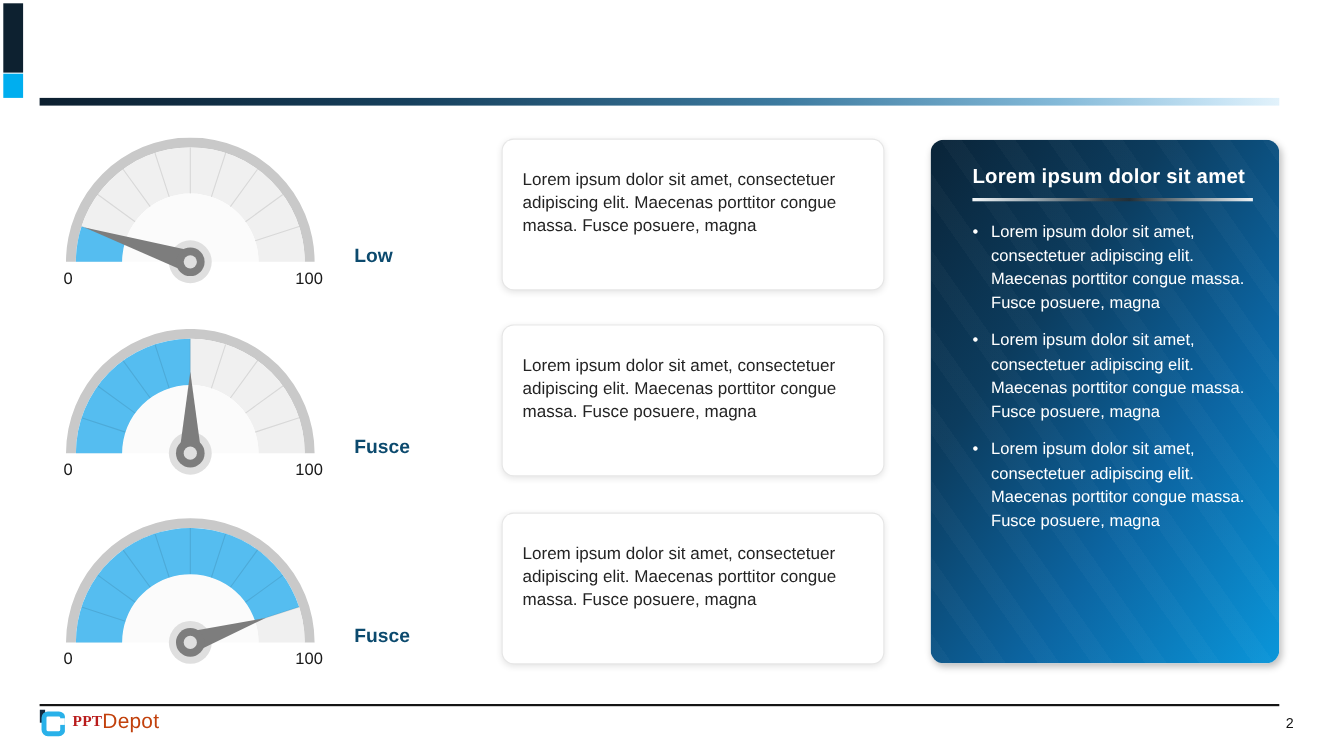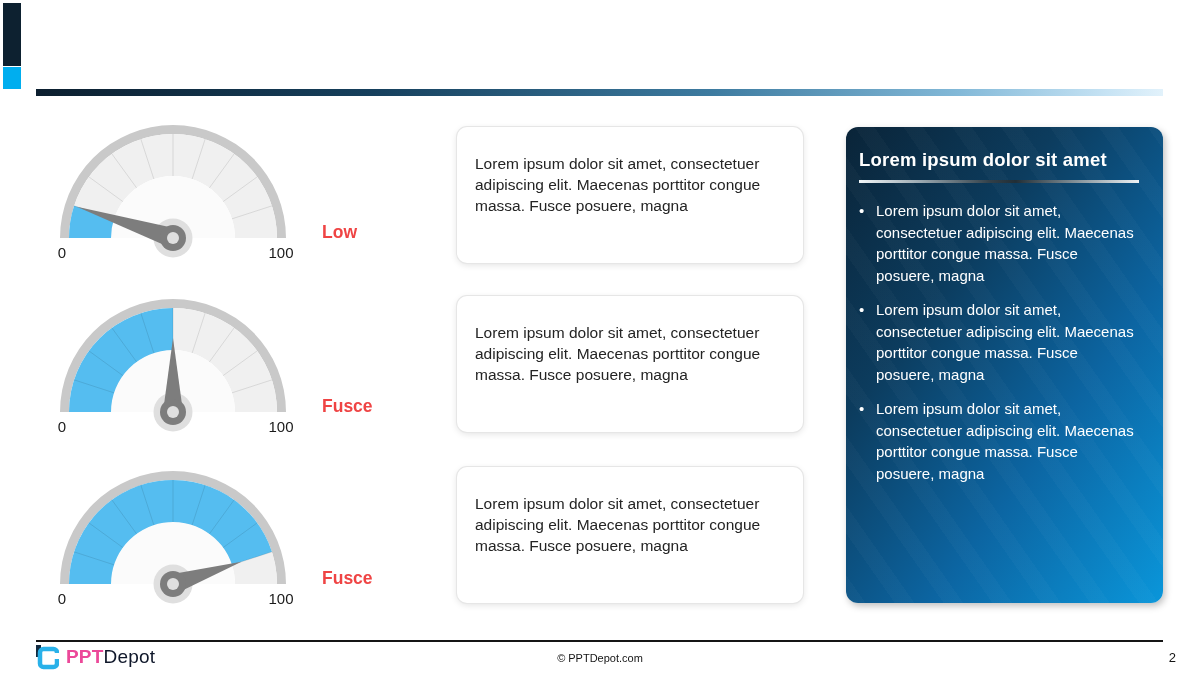--- a/index.html
+++ b/index.html
@@ -11,48 +11,48 @@
 
   
   .accent-dark{position:absolute;left:3px;top:3px;width:18px;height:63px;background:#0d2130;}
   .accent-blue{position:absolute;left:3px;top:67px;width:18px;height:22px;background:#00aeef;}
   .top-rule{position:absolute;left:36px;top:89px;width:1127px;height:7px;
     background:linear-gradient(90deg,#0c1f2f 0%,#16405d 30%,#3d7ba0 60%,#83b9d8 82%,#c6e3f4 95%,#e2f2fb 100%);}
 
   
   .gauge-row{position:absolute;left:50px;width:560px;height:150px;}
   .gauge-row svg{position:absolute;left:0;top:0;}
-  .level-label{position:absolute;left:272px;top:97px;font-size:17.5px;font-weight:bold;color:#ef4444;}
+  .level-label{position:absolute;left:272px;top:97px;font-size:17.5px;font-weight:bold;color:#0c4a6e;}
 
   
   .card{position:absolute;left:457px;width:346px;height:136px;background:#fff;
     border-radius:10px;box-sizing:border-box;padding:26px 17px 0 18px;
     box-shadow:0 0 0 1px #e6e6e6, 0 2px 7px rgba(0,0,0,.12);}
   .card p{margin:0;font-size:15.5px;line-height:21px;color:#242424;}
 
   
   .panel{position:absolute;left:846px;top:127px;width:317px;height:476px;border-radius:12px;
-    box-sizing:border-box;padding:22px 24px 0 13px;
+    box-sizing:border-box;padding:22px 24px 0 38px;
     background:
       repeating-linear-gradient(55deg,rgba(255,255,255,0.025) 0 16px,rgba(255,255,255,0) 16px 40px),
       linear-gradient(126deg,#0a2438 0%,#0c3c5e 32%,#0c65a2 65%,#0a96da 100%);
     box-shadow:2px 3px 7px rgba(0,0,0,.25);}
   .panel h2{margin:0;font-size:18.5px;line-height:1.15;color:#ffffff;letter-spacing:.2px;}
   .panel-rule{margin-top:10px;height:3px;
     background:linear-gradient(90deg,#f2f6f8 0%,#9aa8b0 22%,#313f48 47%,#212e36 56%,#85939b 78%,#edf2f5 100%);}
   .panel ul{list-style:none;margin:17px 0 0 0;padding:0;}
   .panel li{display:flex;margin-bottom:13px;color:#ffffff;font-size:15px;line-height:21.5px;}
   .panel .dot{width:17px;flex:none;}
 
   
   .foot-rule{position:absolute;left:36px;top:640px;width:1127px;height:2px;background:#151515;}
   .logo{position:absolute;left:36px;top:643px;height:28px;display:flex;align-items:center;}
   .logo svg{margin-right:7px;display:block;}
-  .logo .ppt{font-weight:bold;font-size:19px;color:#ec4899;letter-spacing:.2px;}
-  .logo .depot{font-size:19px;color:#0f172a;letter-spacing:.2px;}
+  .logo .ppt{font-weight:bold;font-size:14px;color:#b91c1c;letter-spacing:.2px;font-family:Liberation Serif, serif;}
+  .logo .depot{font-size:19px;color:#c2410c;letter-spacing:.2px;}
   .copyright{position:absolute;left:0;right:0;top:652px;text-align:center;font-size:11px;color:#141414;}
   .page-num{position:absolute;right:24px;top:650px;font-size:13px;color:#141414;}
 </style>
 </head>
 <body>
 
 <div class="slide">
 
   <div class="accent-dark"></div>
   <div class="accent-blue"></div>
@@ -170,16 +170,15 @@
   <div class="logo">
     <svg width="23" height="25" viewBox="0 0 23 25">
       <rect x="0" y="0" width="5" height="12" fill="#132b40"></rect>
       <rect x="4" y="4" width="17" height="18" rx="3.5" fill="none" stroke="#29b1e9" stroke-width="4.5"></rect>
       <rect x="17" y="8" width="6" height="6" fill="#ffffff"></rect>
     </svg>
     <span class="ppt">PPT</span>
       <span class="depot">Depot</span>
   </div>
 
-  <div class="copyright">© PPTDepot.com</div>
   <div class="page-num">2</div>
 
 </div>
 
 </body></html>

